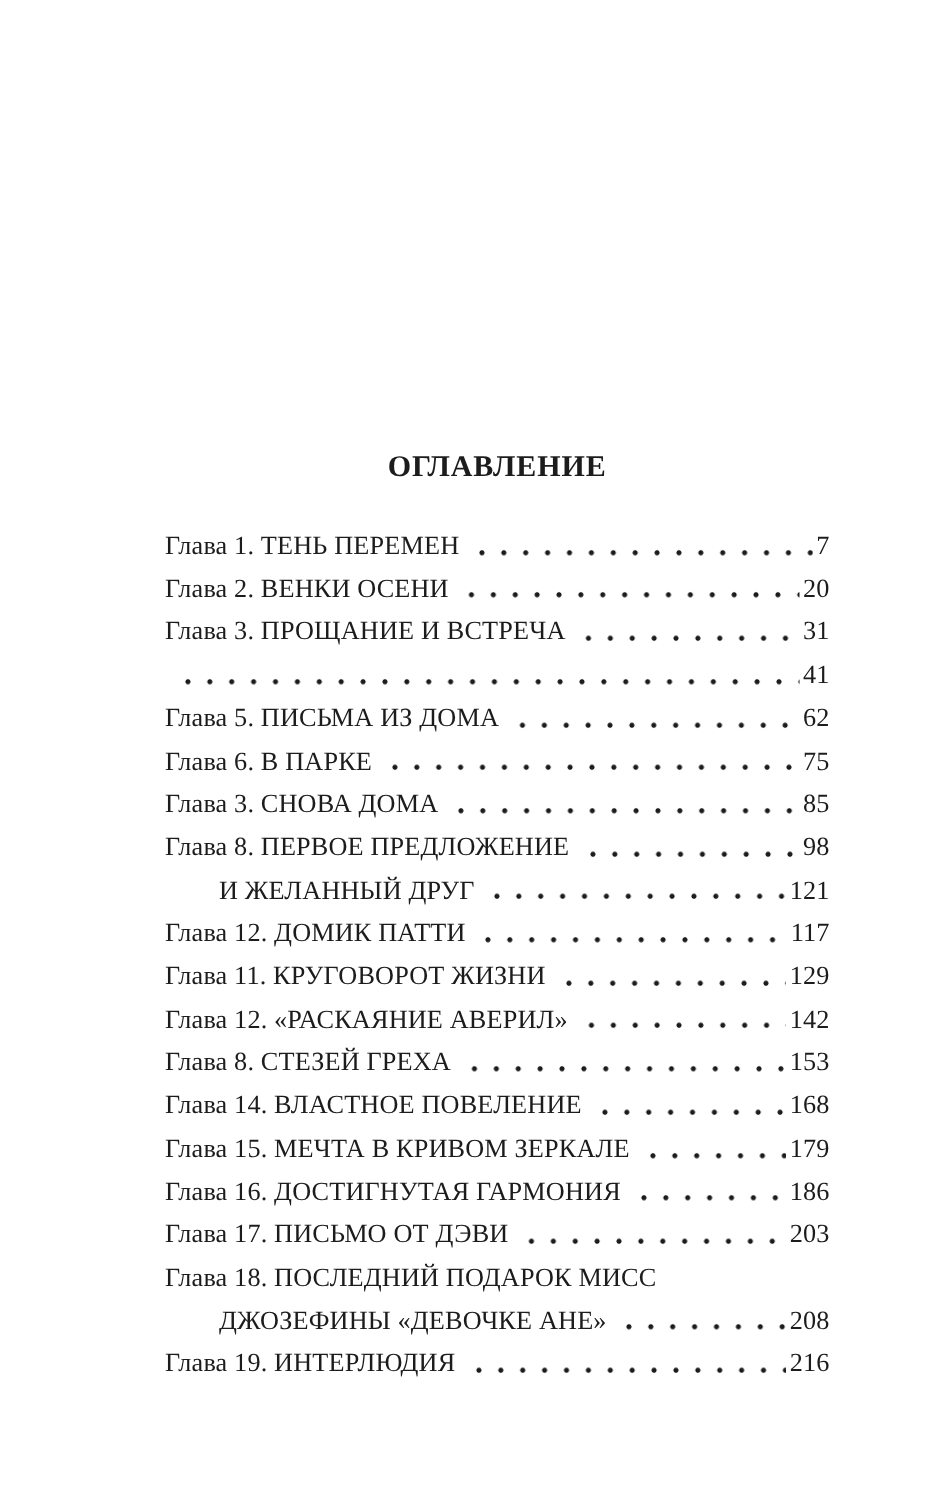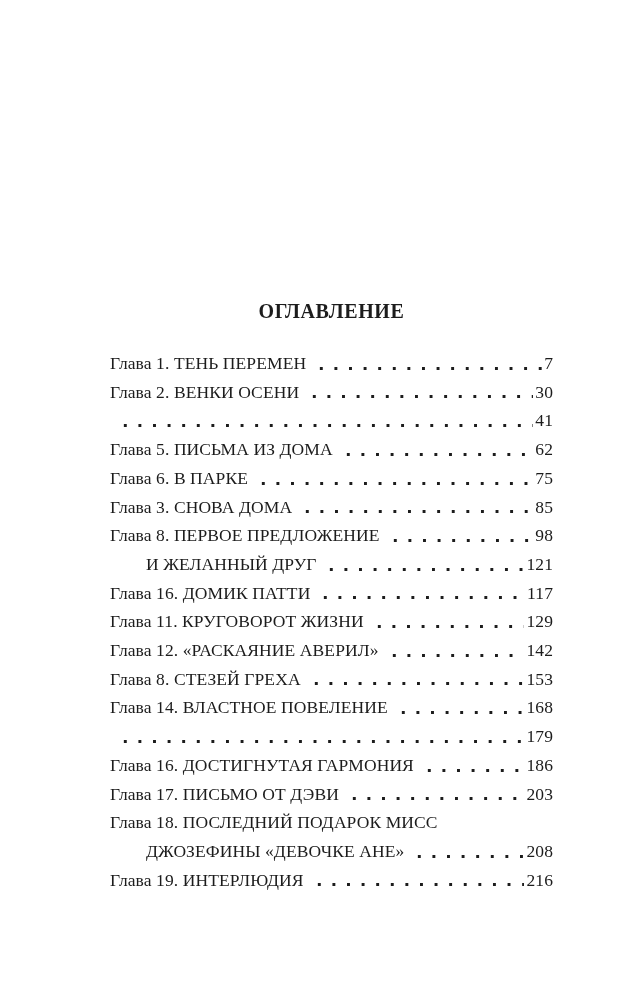--- a/index.html
+++ b/index.html
@@ -70,24 +70,32 @@
       <span class="leader"></span>
       <span class="pg">7</span>
     </div>
   </div>
 
   <div class="entry">
     <div class="first-lines"></div>
     <div class="last-line">
       <span class="txt">Глава 2. ВЕНКИ ОСЕНИ</span>
       <span class="leader"></span>
-      <span class="pg">30</span>
-    </div>
-  </div>
-
+      <span class="pg">20</span>
+    </div>
+  </div>
+
+  <div class="entry">
+    <div class="first-lines"></div>
+    <div class="last-line">
+      <span class="txt">Глава 3. ПРОЩАНИЕ И ВСТРЕЧА</span>
+      <span class="leader"></span>
+      <span class="pg">31</span>
+    </div>
+  </div>
 
   <div class="entry">
     <div class="first-lines"></div>
     <div class="last-line">
       <span class="leader"></span>
       <span class="pg">41</span>
     </div>
   </div>
 
   <div class="entry">
@@ -130,21 +138,21 @@
     <div class="last-line indent">
       <span class="txt">И ЖЕЛАННЫЙ ДРУГ</span>
       <span class="leader"></span>
       <span class="pg">121</span>
     </div>
   </div>
 
   <div class="entry">
     <div class="first-lines"></div>
     <div class="last-line">
-      <span class="txt">Глава 16. ДОМИК ПАТТИ</span>
+      <span class="txt">Глава 12. ДОМИК ПАТТИ</span>
       <span class="leader"></span>
       <span class="pg">117</span>
     </div>
   </div>
 
   <div class="entry">
     <div class="first-lines"></div>
     <div class="last-line">
       <span class="txt">Глава 11. КРУГОВОРОТ ЖИЗНИ</span>
       <span class="leader"></span>
@@ -175,20 +183,21 @@
     <div class="last-line">
       <span class="txt">Глава 14. ВЛАСТНОЕ ПОВЕЛЕНИЕ</span>
       <span class="leader"></span>
       <span class="pg">168</span>
     </div>
   </div>
 
   <div class="entry">
     <div class="first-lines"></div>
     <div class="last-line">
+      <span class="txt">Глава 15. МЕЧТА В КРИВОМ ЗЕРКАЛЕ</span>
       <span class="leader"></span>
       <span class="pg">179</span>
     </div>
   </div>
 
   <div class="entry">
     <div class="first-lines"></div>
     <div class="last-line">
       <span class="txt">Глава 16. ДОСТИГНУТАЯ ГАРМОНИЯ</span>
       <span class="leader"></span>

